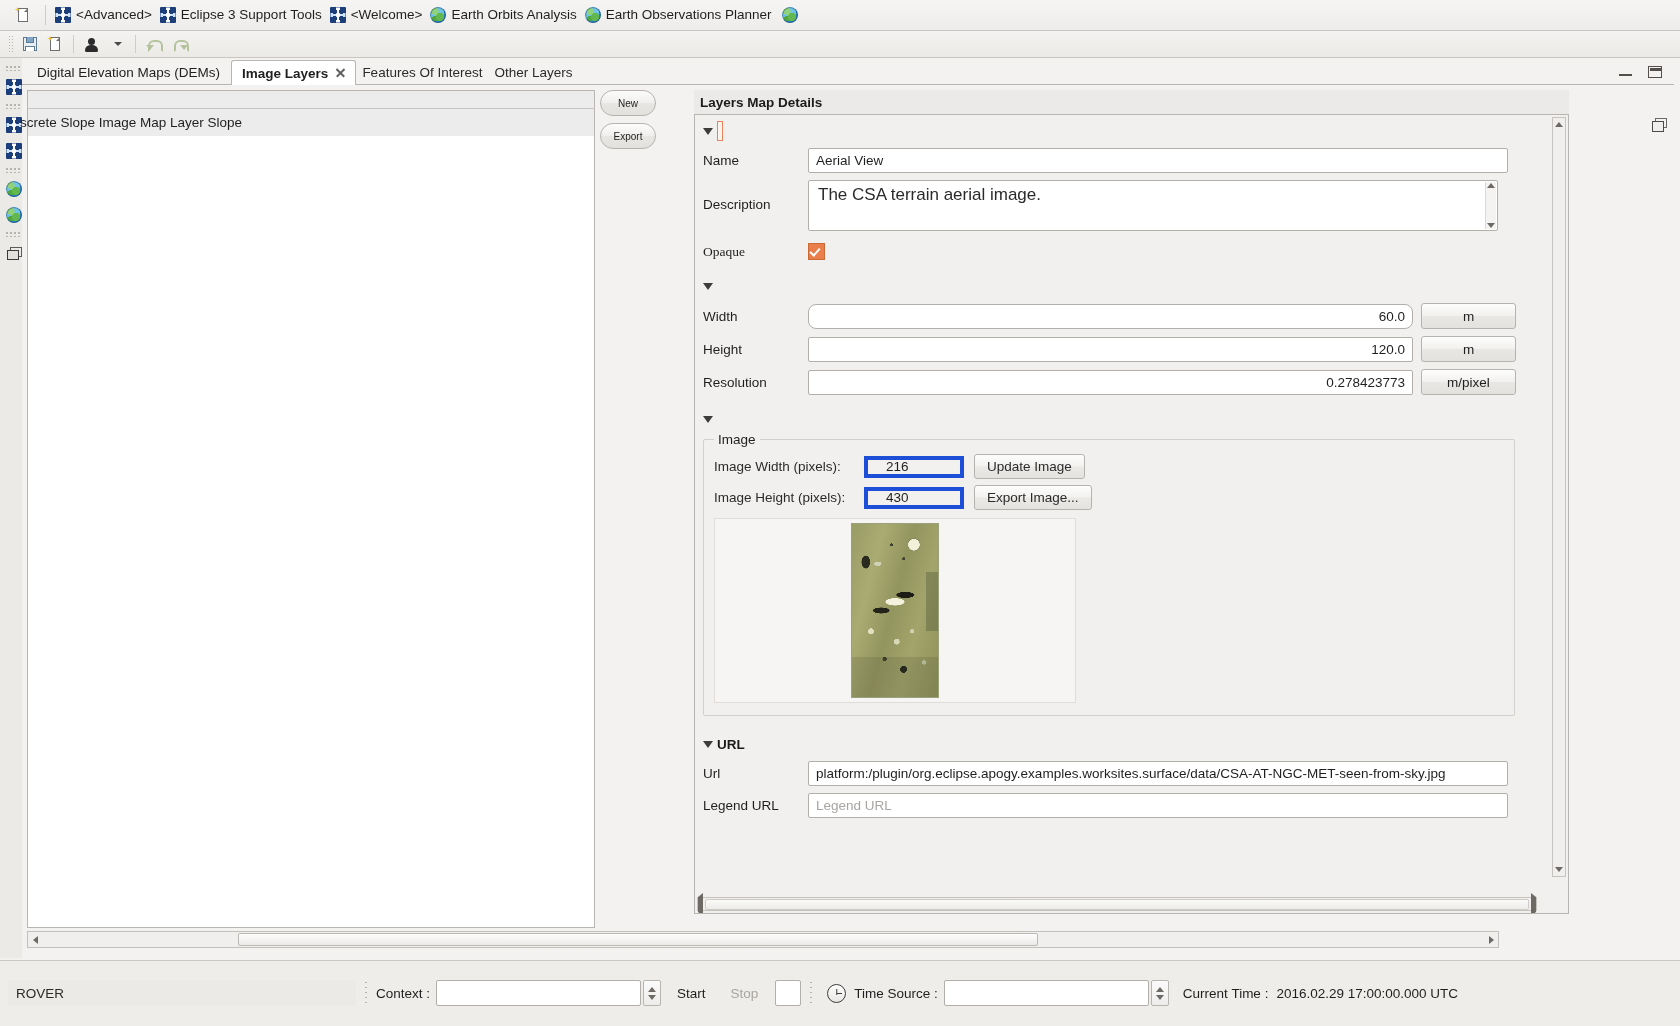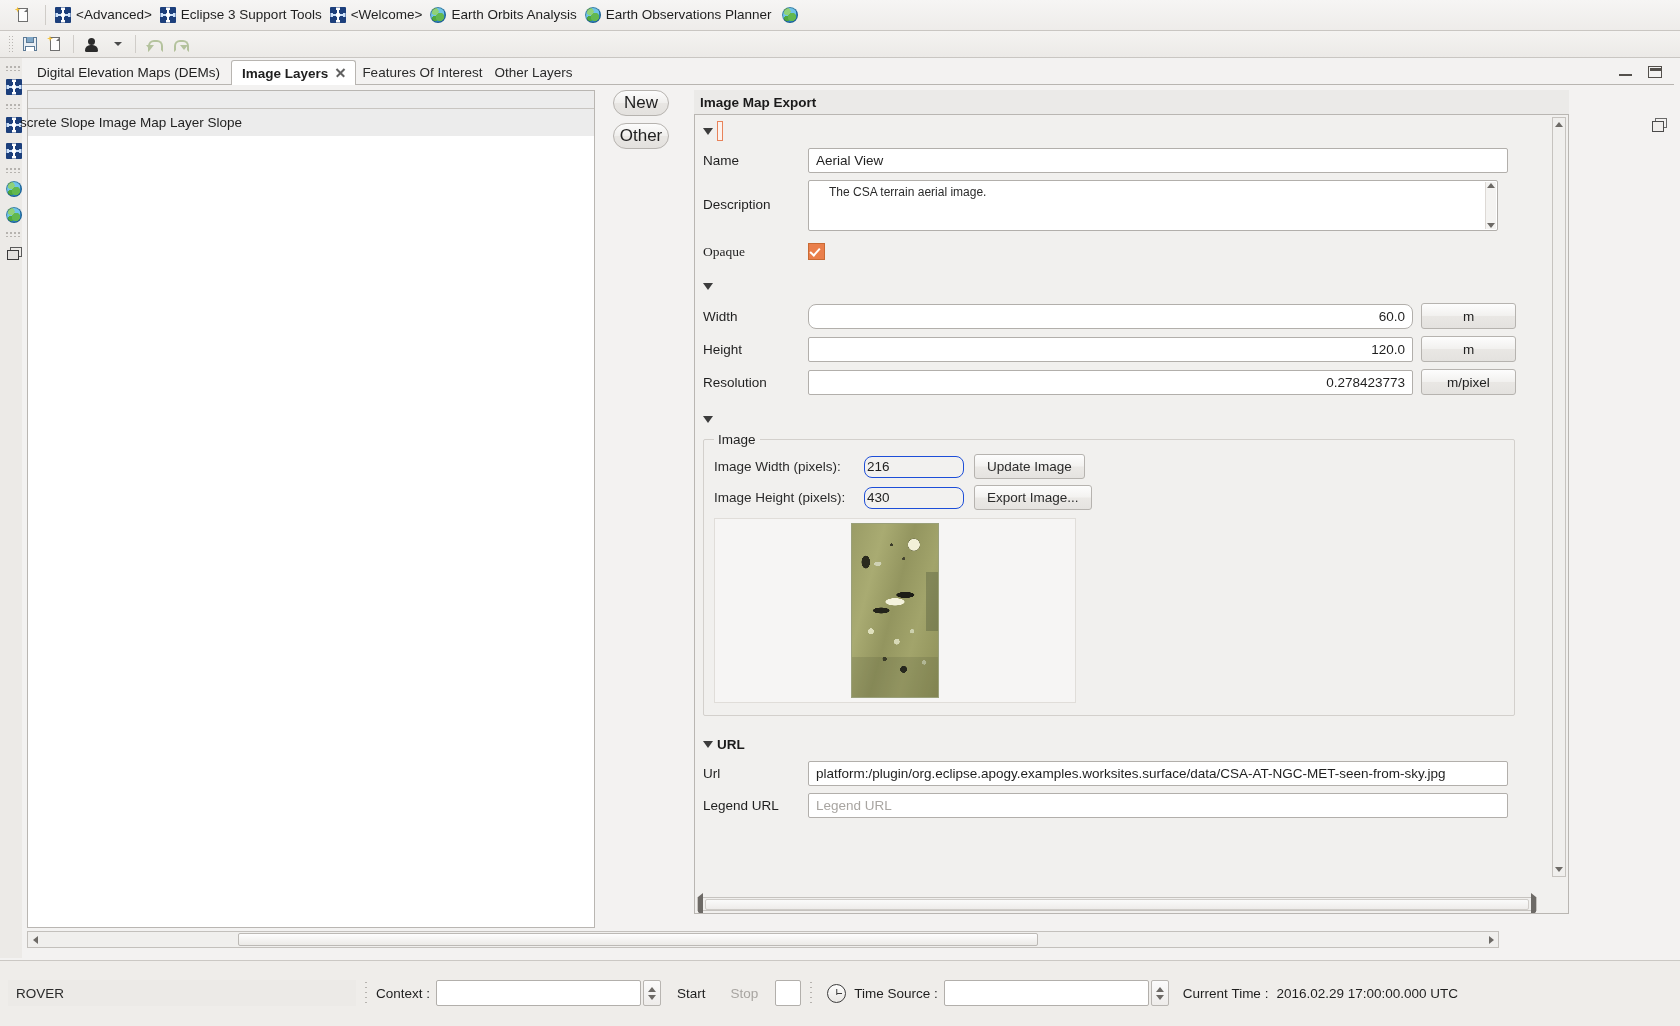--- a/index.html
+++ b/index.html
@@ -188,22 +188,22 @@
   .list-row{
     height:27px; display:flex; align-items:center;
     padding-left:0px; background:#ececec; font-size:13.5px; color:#1f1f1f;
   }
   .list-row .txt{ margin-left:-8px; white-space:nowrap; }
 
   .side-btns{ position:absolute; left:578px; top:32px; display:flex; flex-direction:column; gap:7px; }
   .btn{
     background: linear-gradient(to bottom,#fcfcfc 0%,#f0efed 48%,#e8e6e3 52%,#e3e1de 100%);
     border:1px solid #b6b3af; border-radius:13px; color:#1f1f1f;
-    font-family:"Liberation Sans", sans-serif; font-size:17px;
-    display:flex;align-items:center;justify-content:center;margin-left:13px;
+    font-family:"Liberation Sans", sans-serif; font-size:10px;
+    display:flex;align-items:center;justify-content:center;
   }
   .btn.nw{ width:56px; height:26px; }
 
   
   .hscroll{
     position:absolute; left:5px; top:873px; width:1472px; height:17px;
     background:#f0efed; border:1px solid #c3c0bc; display:flex; align-items:center;
   }
   .hscroll .arrowL,.hscroll .arrowR{width:14px;height:15px;display:flex;align-items:center;justify-content:center;}
   .tri-l{width:0;height:0;border-top:4px solid transparent;border-bottom:4px solid transparent;border-right:5px solid #6d6a66;}
@@ -253,21 +253,21 @@
   .lbl{ width:105px; flex:0 0 105px; font-size:13.5px; color:#1f1f1f; }
   .inp{
     height:25px; background:#ffffff; border:1px solid #b2afab; border-radius:2px;
     font-family:"Liberation Sans", sans-serif; font-size:13.5px; color:#1f1f1f;
     padding:0 7px; display:flex; align-items:center;
   }
   .inp.num{ justify-content:flex-end; }
   .inp.ph{ color:#a8a5a1; }
   .ta{
     height:51px; background:#ffffff; border:1px solid #b2afab; border-radius:2px;
-    font-size:12px; padding:4px 20px; position:relative;
+    font-size:17px; padding:4px 9px; position:relative;
   }
   .ta-scroll{
     position:absolute; right:1px; top:1px; width:11px; bottom:1px;
     background:#f4f3f1; border-left:1px solid #ddd9d5;
     display:flex;flex-direction:column;justify-content:space-between;align-items:center;padding:1px 0;
   }
   .chk{
     width:17px;height:17px;background:#fff;border:1px solid #9c9995;position:relative;
   }
   .chk.on{ background:#ea7f4b; border-color:#b9apparent; border:1px solid #c96a34;}
@@ -286,22 +286,22 @@
     margin-top:10px; border:1px solid #d3d0cc; border-radius:2px;
     position:relative; padding:14px 10px 12px 10px;
   }
   .groupbox > .gtitle{
     position:absolute; left:10px; top:-8px; background:#f1f0ee; padding:0 4px;
     font-size:13.5px; color:#1f1f1f;
   }
   .grow{ display:flex; align-items:center; margin-bottom:6px; }
   .glbl{ width:150px; flex:0 0 150px; font-size:13.5px; }
   .ginp{
-    width:100px;height:22px;background:#f2f1ef;border:1px solid #1d4ed8;border-radius:8px;
-    display:flex;align-items:center;padding:0 2px;font-size:13.5px;color:#1f1f1f;
+    width:100px;height:22px;background:#f2f1ef;border:4px solid #1d4ed8;border-radius:0;
+    display:flex;align-items:center;padding:0 18px;font-size:13.5px;color:#1f1f1f;
   }
   .gbtn{
     margin-left:10px;height:25px;padding:0 12px;
     background:linear-gradient(to bottom,#fdfdfd 0%,#f3f2f0 48%,#ebe9e6 52%,#e5e3e0 100%);
     border:1px solid #b6b3af;border-radius:3px;
     display:flex;align-items:center;justify-content:center;font-size:13.5px;
   }
 
   .imgframe{
     margin-top:8px; width:362px; height:185px; background:#f6f5f4;
@@ -501,35 +501,35 @@
 
   <div class="listpanel">
     <div class="list-header"></div>
     <div class="list-row">
       <span class="txt">screte Slope Image Map Layer Slope</span>
     </div>
   </div>
 
   <div class="side-btns">
     <div class="btn nw">New</div>
-    <div class="btn nw">Other</div>
+    <div class="btn nw">Export</div>
   </div>
 
   <div class="hscroll">
     <div class="arrowL">
         <span class="tri-l"></span>
       </div>
     <div class="thumb" style="width:800px;margin-left:196px;"></div>
     <div class="arrowR" style="margin-left:auto;">
         <span class="tri-r"></span>
       </div>
   </div>
 
   <div class="details">
-    <div class="details-title">Image Map Export</div>
+    <div class="details-title">Layers Map Details</div>
 
     <div class="details-body">
 
       <div class="form">
 
         <div class="sect-toggle">
           <span class="tri-sect"></span>
           <span class="sect-caretbox"></span>
         </div>
 

